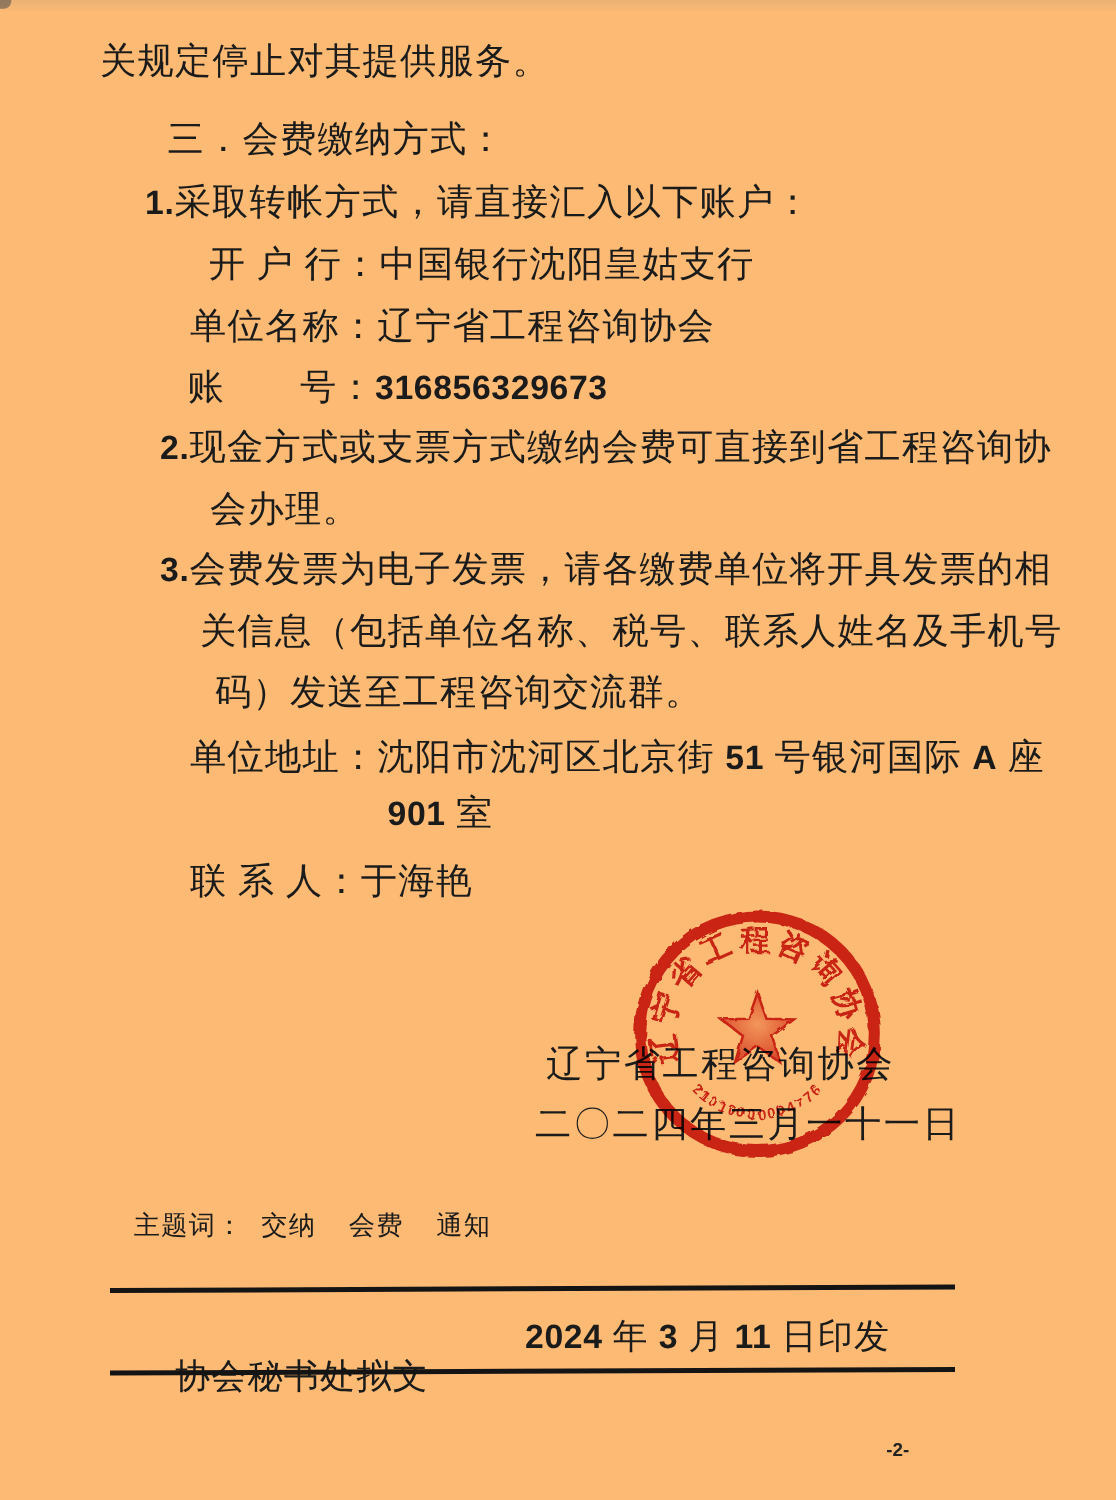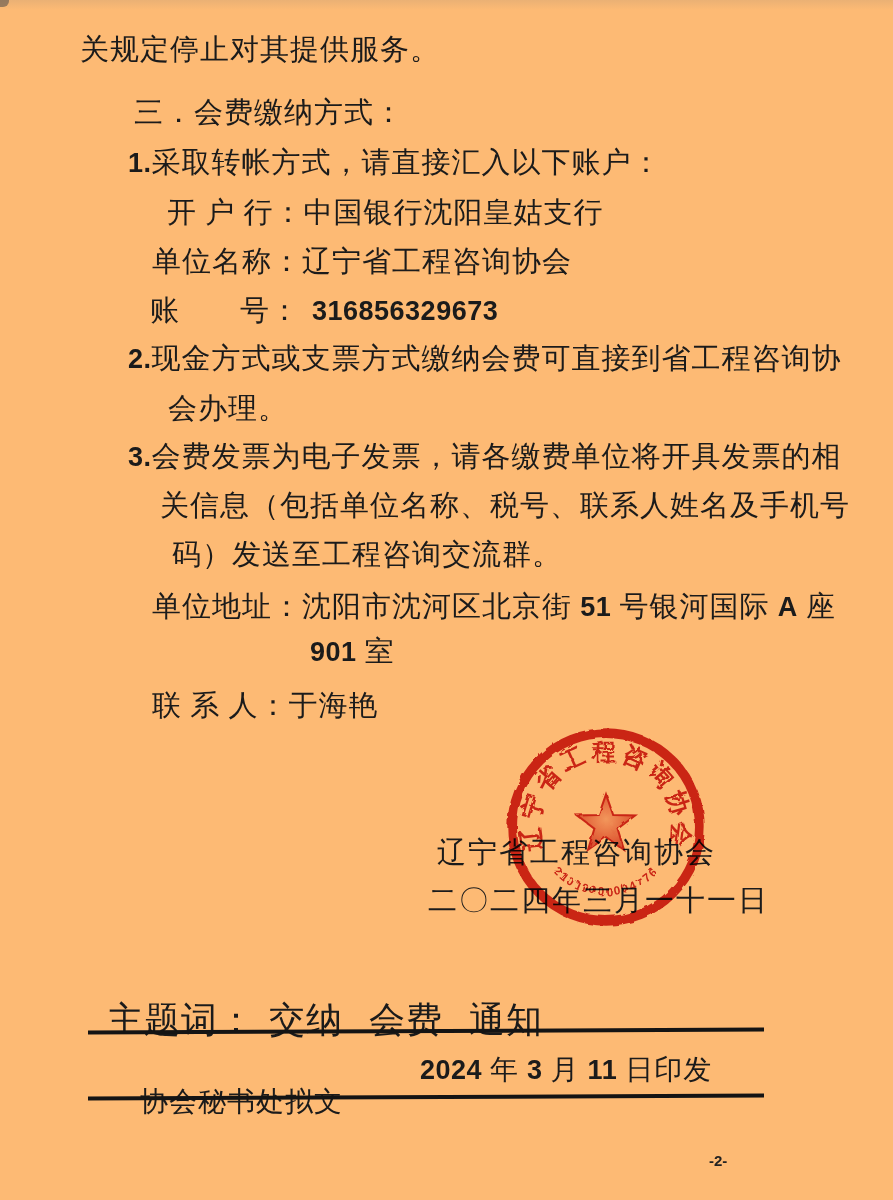--- a/index.html
+++ b/index.html
@@ -51,27 +51,27 @@
 <body>
 
 <div class="page">
 
   <div class="corner-artifact"></div>
 
   <div class="line" style="top:33px;left:80px"><span>关规定停止对其提供服务。</span></div>
 
   <div class="line" style="top:96px;left:134px"><span>三．会费缴纳方式：</span></div>
 
-  <div class="line" style="top:146px;left:128px"><span class="num">1.</span><span>采取转帐方式，请直接汇入以下账户：</span></div>
+  <div class="line" style="top:146px;left:116px"><span class="num">1.</span><span>采取转帐方式，请直接汇入以下账户：</span></div>
 
   <div class="line" style="top:196px;left:167px"><span>开 户 行：</span><span>中国银行沈阳皇姑支行</span></div>
 
   <div class="line" style="top:245px;left:152px"><span>单位名称：</span><span>辽宁省工程咨询协会</span></div>
 
-  <div class="line" style="top:294px;left:150px"><span>账　　号：</span><span class="num" style="margin-left:12px">316856329673</span></div>
+  <div class="line" style="top:294px;left:150px"><span>账　　号：</span><span class="num" style="">316856329673</span></div>
 
   <div class="line" style="top:342px;left:128px"><span class="num">2.</span><span>现金方式或支票方式缴纳会费可直接到省工程咨询协</span></div>
 
   <div class="line" style="top:392px;left:168px"><span>会办理。</span></div>
 
   <div class="line" style="top:440px;left:128px"><span class="num">3.</span><span>会费发票为电子发票，请各缴费单位将开具发票的相</span></div>
 
   <div class="line" style="top:489px;left:160px"><span>关信息（包括单位名称、税号、联系人姓名及手机号</span></div>
 
   <div class="line" style="top:538px;left:172px"><span>码）发送至工程咨询交流群。</span></div>
@@ -109,21 +109,21 @@
           <textPath href="#arcTop" startOffset="50%" text-anchor="middle">辽宁省工程咨询协会</textPath>
         </text>
         <path d="M100,68 L107.05,88.3 L128.5,88.7 L111.4,101.7 L117.6,122.3 L100,110 L82.4,122.3 L88.6,101.7 L71.5,88.7 L92.95,88.3 Z" fill="url(#starG)" fill-opacity="0.8" stroke="#c8221f" stroke-width="2"></path>
         <text font-size="11.5" font-weight="bold" fill="#c8221f" letter-spacing="2" font-family="'Liberation Sans','DejaVu Sans',sans-serif">
           <textPath href="#arcBot" startOffset="50%" text-anchor="middle">21010000004776</textPath>
         </text>
       </g>
     </svg>
   </div>
 
-  <div class="line" style="top:1000px;left:107px;font-size:36px"><span>主题词：</span><span class="kw" style="margin-left:14px">交纳</span><span class="kw">会费</span><span class="kw">通知</span></div>
+  <div class="line" style="top:968px;left:107px;font-size:21px"><span>主题词：</span><span class="kw" style="margin-left:14px">交纳</span><span class="kw">会费</span><span class="kw">通知</span></div>
 
   <div class="rule" style="top:1029px"></div>
 
   <div class="line" style="top:1054px;left:108px;font-size:28px;width:660px">
     <span>协会秘书处拟文</span>
     <span class="footer-date"><span class="num">2024</span><span> 年 </span><span class="num">3</span><span> 月 </span><span class="num">11</span><span> 日印发</span></span>
   </div>
 
   <div class="rule" style="top:1095px"></div>
 

